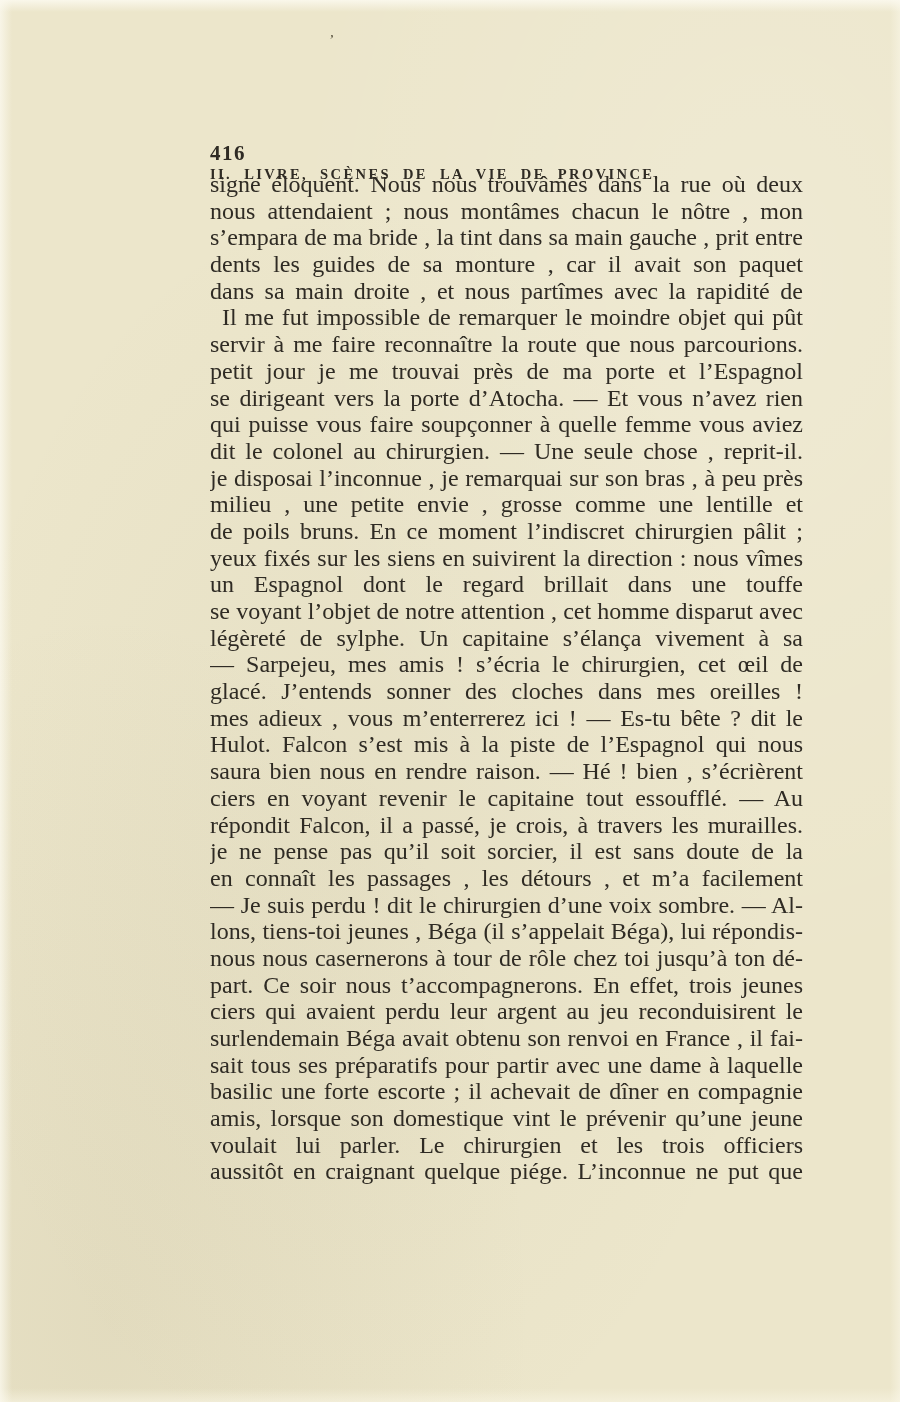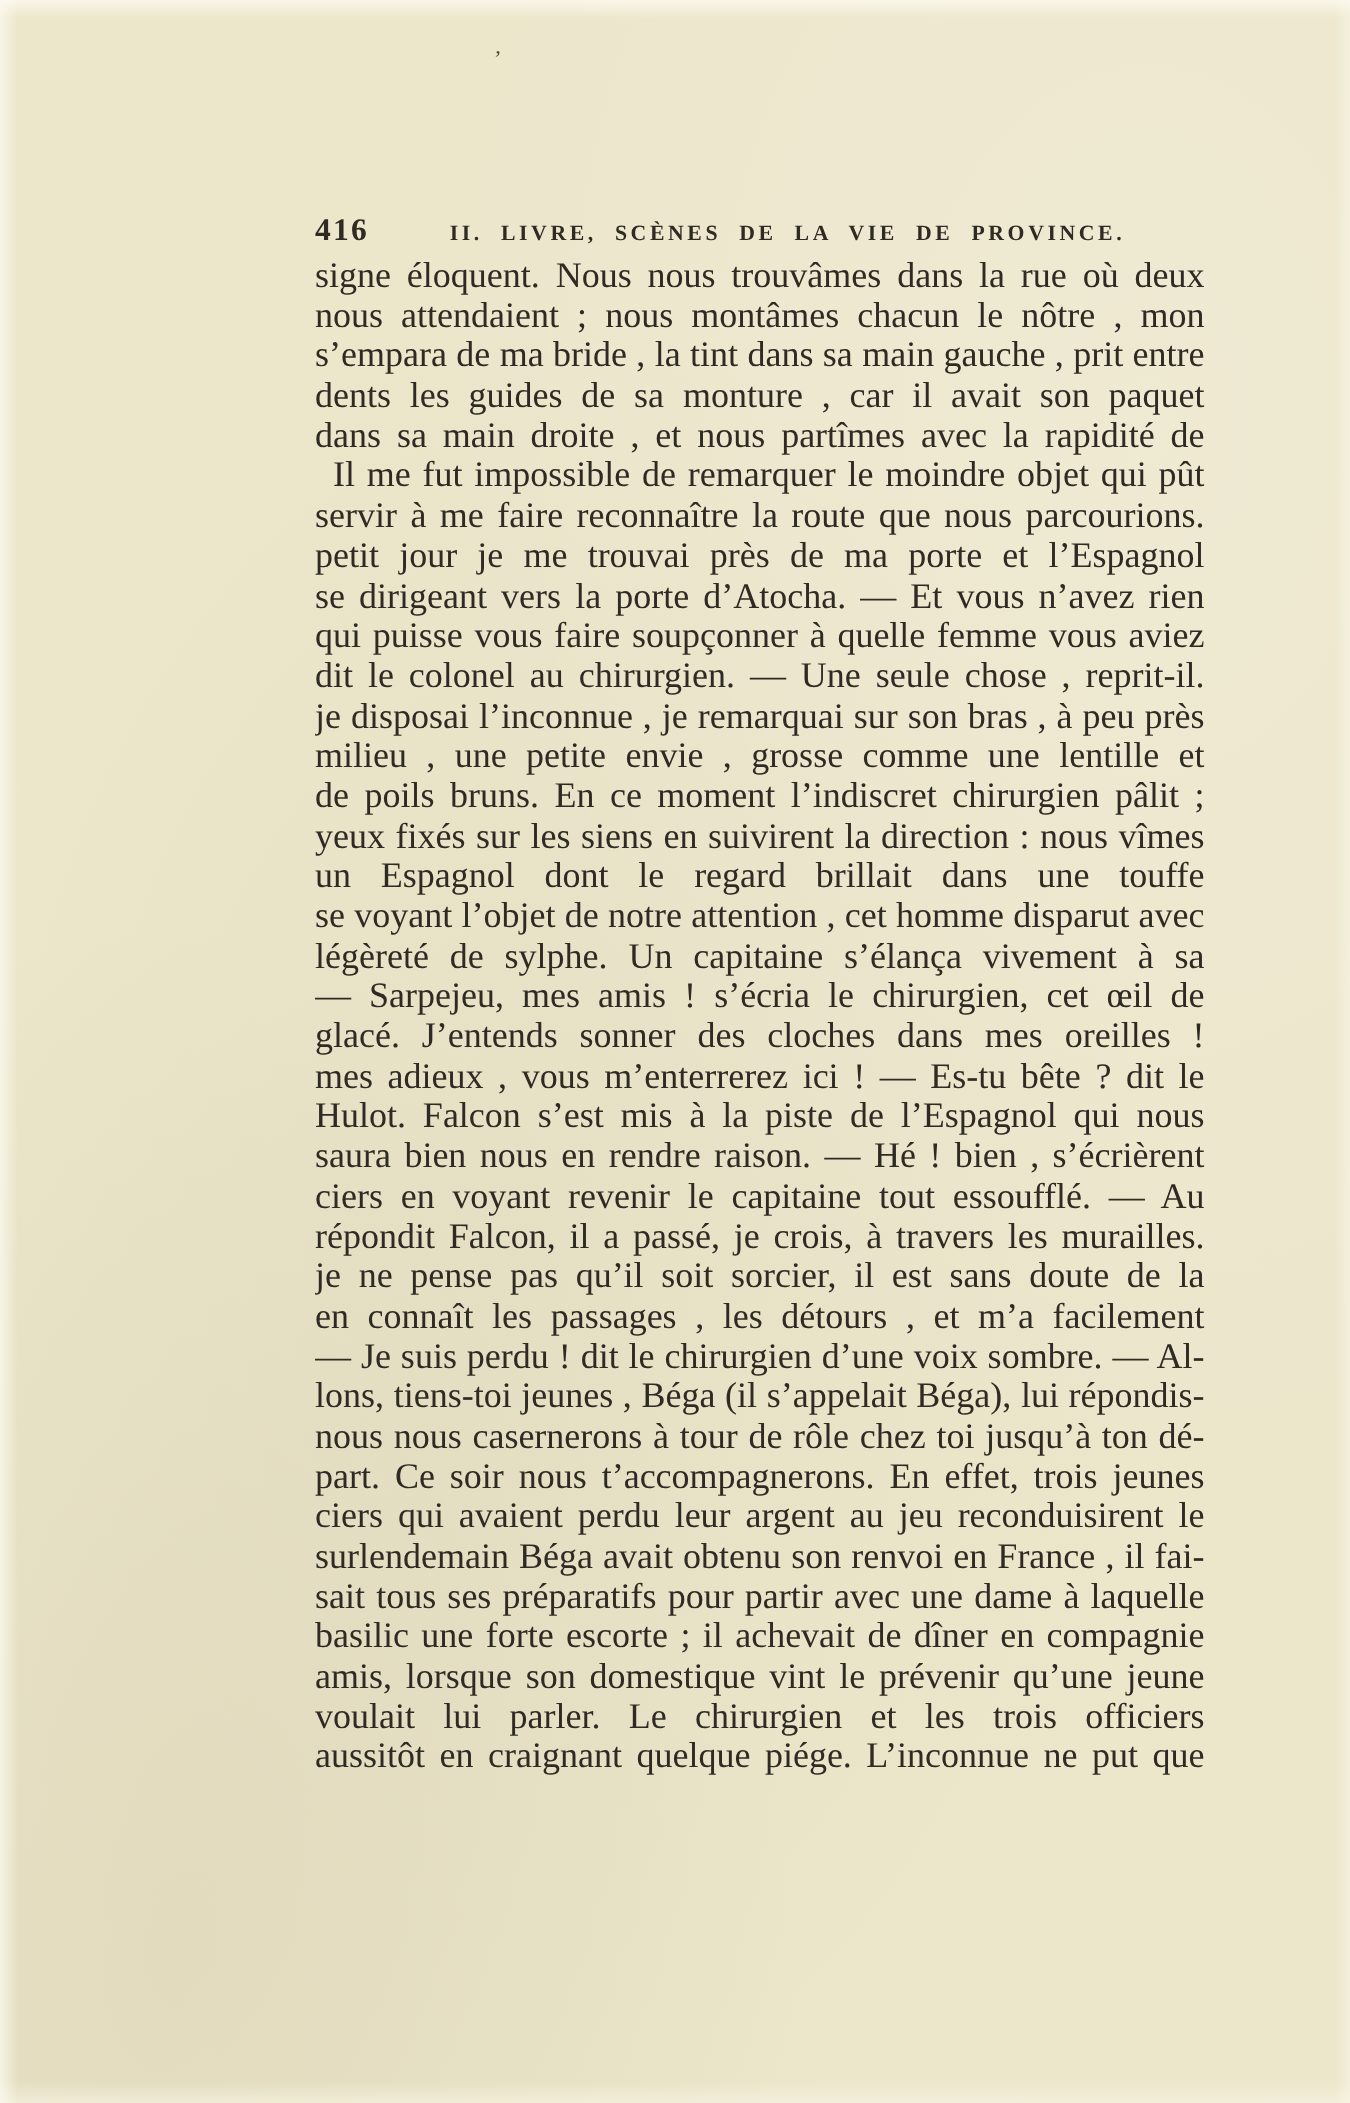--- a/index.html
+++ b/index.html
@@ -34,20 +34,21 @@
     transform: rotate(4deg);
     user-select: none;
   }
   .running-head {
     position: absolute;
     left: 210px;
     top: 141px;
     width: 594px;
     display: flex;
     align-items: baseline;
+    flex-direction: column;
   }
   .pagenum {
     font-size: 21px;
     font-weight: 700;
     letter-spacing: 1.5px;
   }
   .head-title {
     flex: 1;
     text-align: center;
     font-size: 14.5px;

